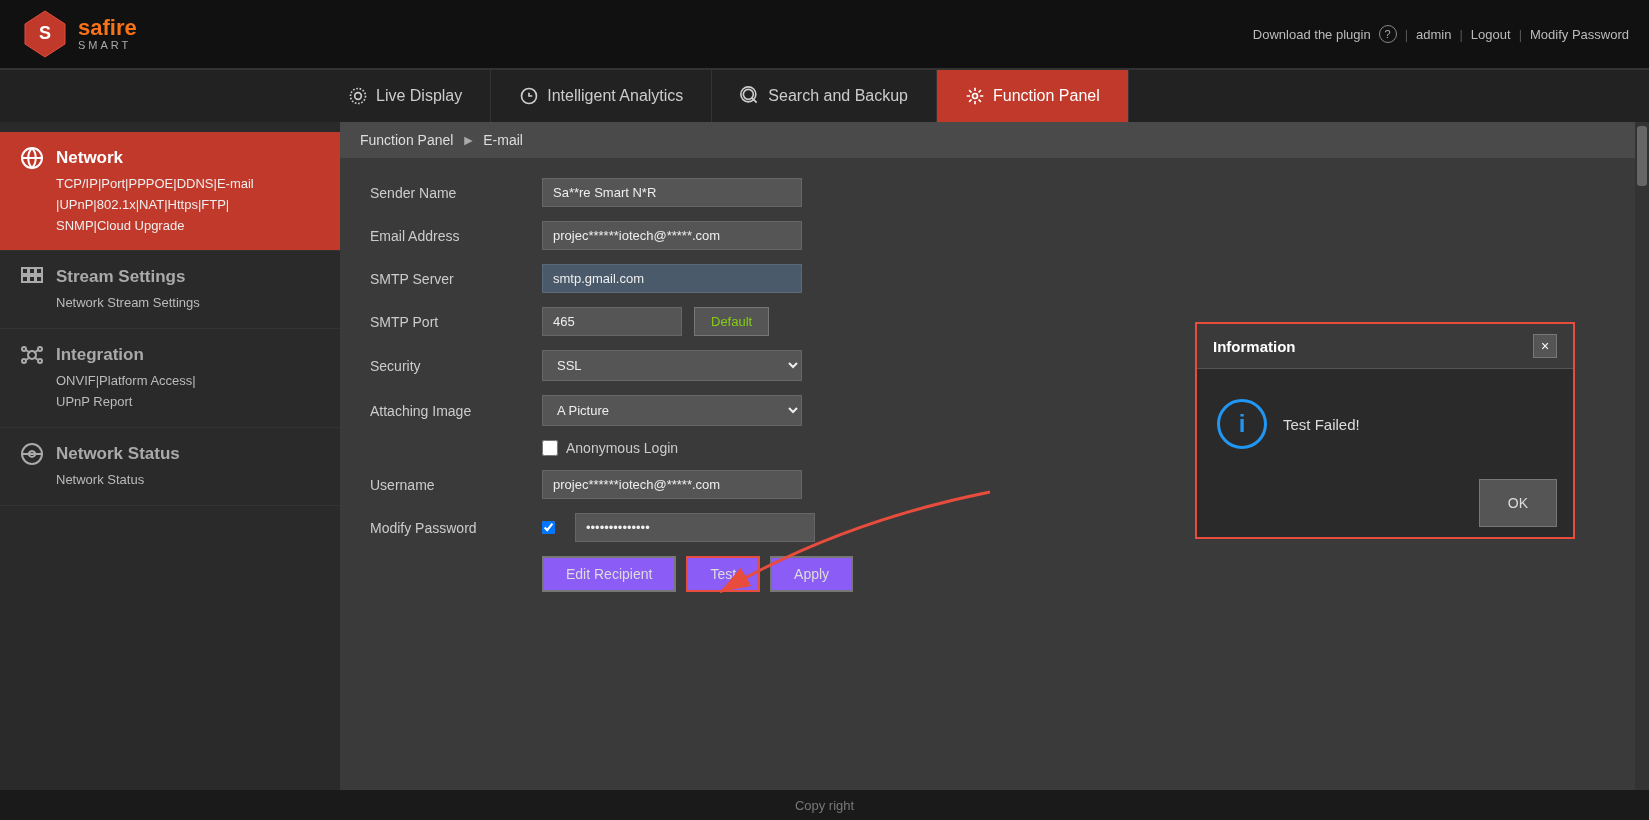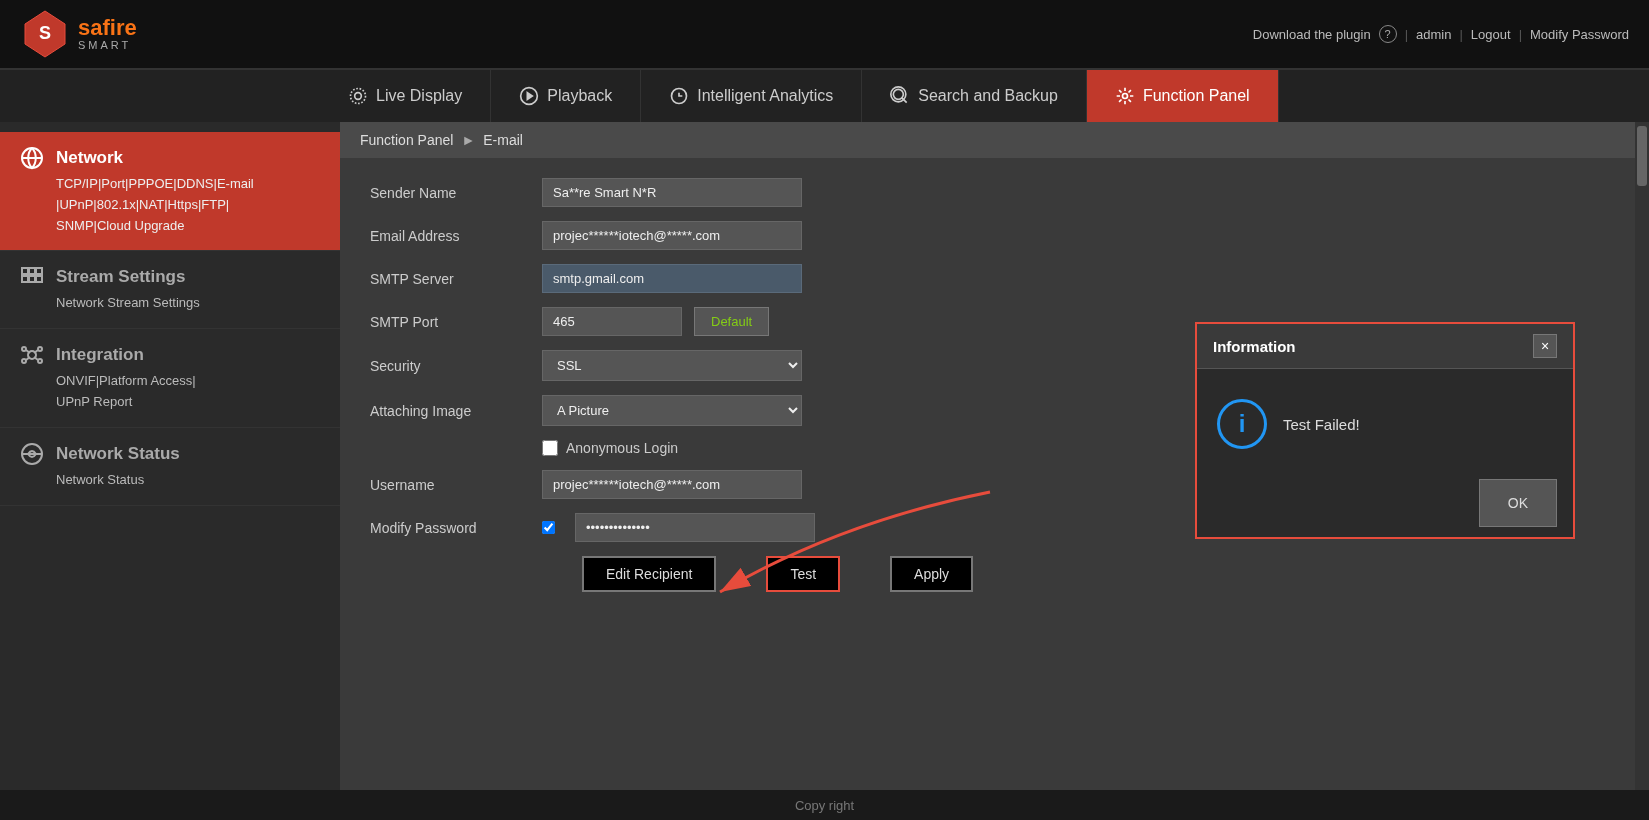--- a/index.html
+++ b/index.html
@@ -209,27 +209,26 @@
     .form-checkbox label { color: #ccc; font-size: 14px; cursor: pointer; }
 
     
     .form-buttons {
       display: flex;
       gap: 10px;
       padding-left: 172px;
       margin-top: 10px;
     }
     .btn-action {
-      background: #000000;
+      background: #8b5cf6;
       border: 2px solid #777;
       color: #ddd;
       padding: 8px 22px;
       cursor: pointer;
       font-size: 14px;
-      margin-left: 40px;
     }
     .btn-action.test-highlighted {
       border: 2px solid #e74c3c;
     }
 
     
     .scrollbar-area {
       width: 14px;
       background: #333;
       display: flex;
@@ -357,27 +356,20 @@
   </div>
 </div>
 
 <div class="nav-bar">
   <div class="nav-tab">
     <svg viewBox="0 0 24 24" fill="none" stroke="currentColor" stroke-width="2">
       <circle cx="12" cy="12" r="4"></circle>
         <circle cx="12" cy="12" r="9" stroke-dasharray="2 2"></circle>
     </svg>
     <span>Live Display</span>
-  </div>
-  <div class="nav-tab">
-    <svg viewBox="0 0 24 24" fill="none" stroke="currentColor" stroke-width="2">
-      <circle cx="12" cy="12" r="10"></circle>
-        <polygon points="10,8 16,12 10,16" fill="currentColor"></polygon>
-    </svg>
-    <span>Playback</span>
   </div>
   <div class="nav-tab">
     <svg viewBox="0 0 24 24" fill="none" stroke="currentColor" stroke-width="2">
       <circle cx="12" cy="12" r="9"></circle>
         <path d="M12 8 L12 12 L16 12"></path>
     </svg>
     <span>Intelligent Analytics</span>
   </div>
   <div class="nav-tab">
     <svg viewBox="0 0 24 24" fill="none" stroke="currentColor" stroke-width="2">

